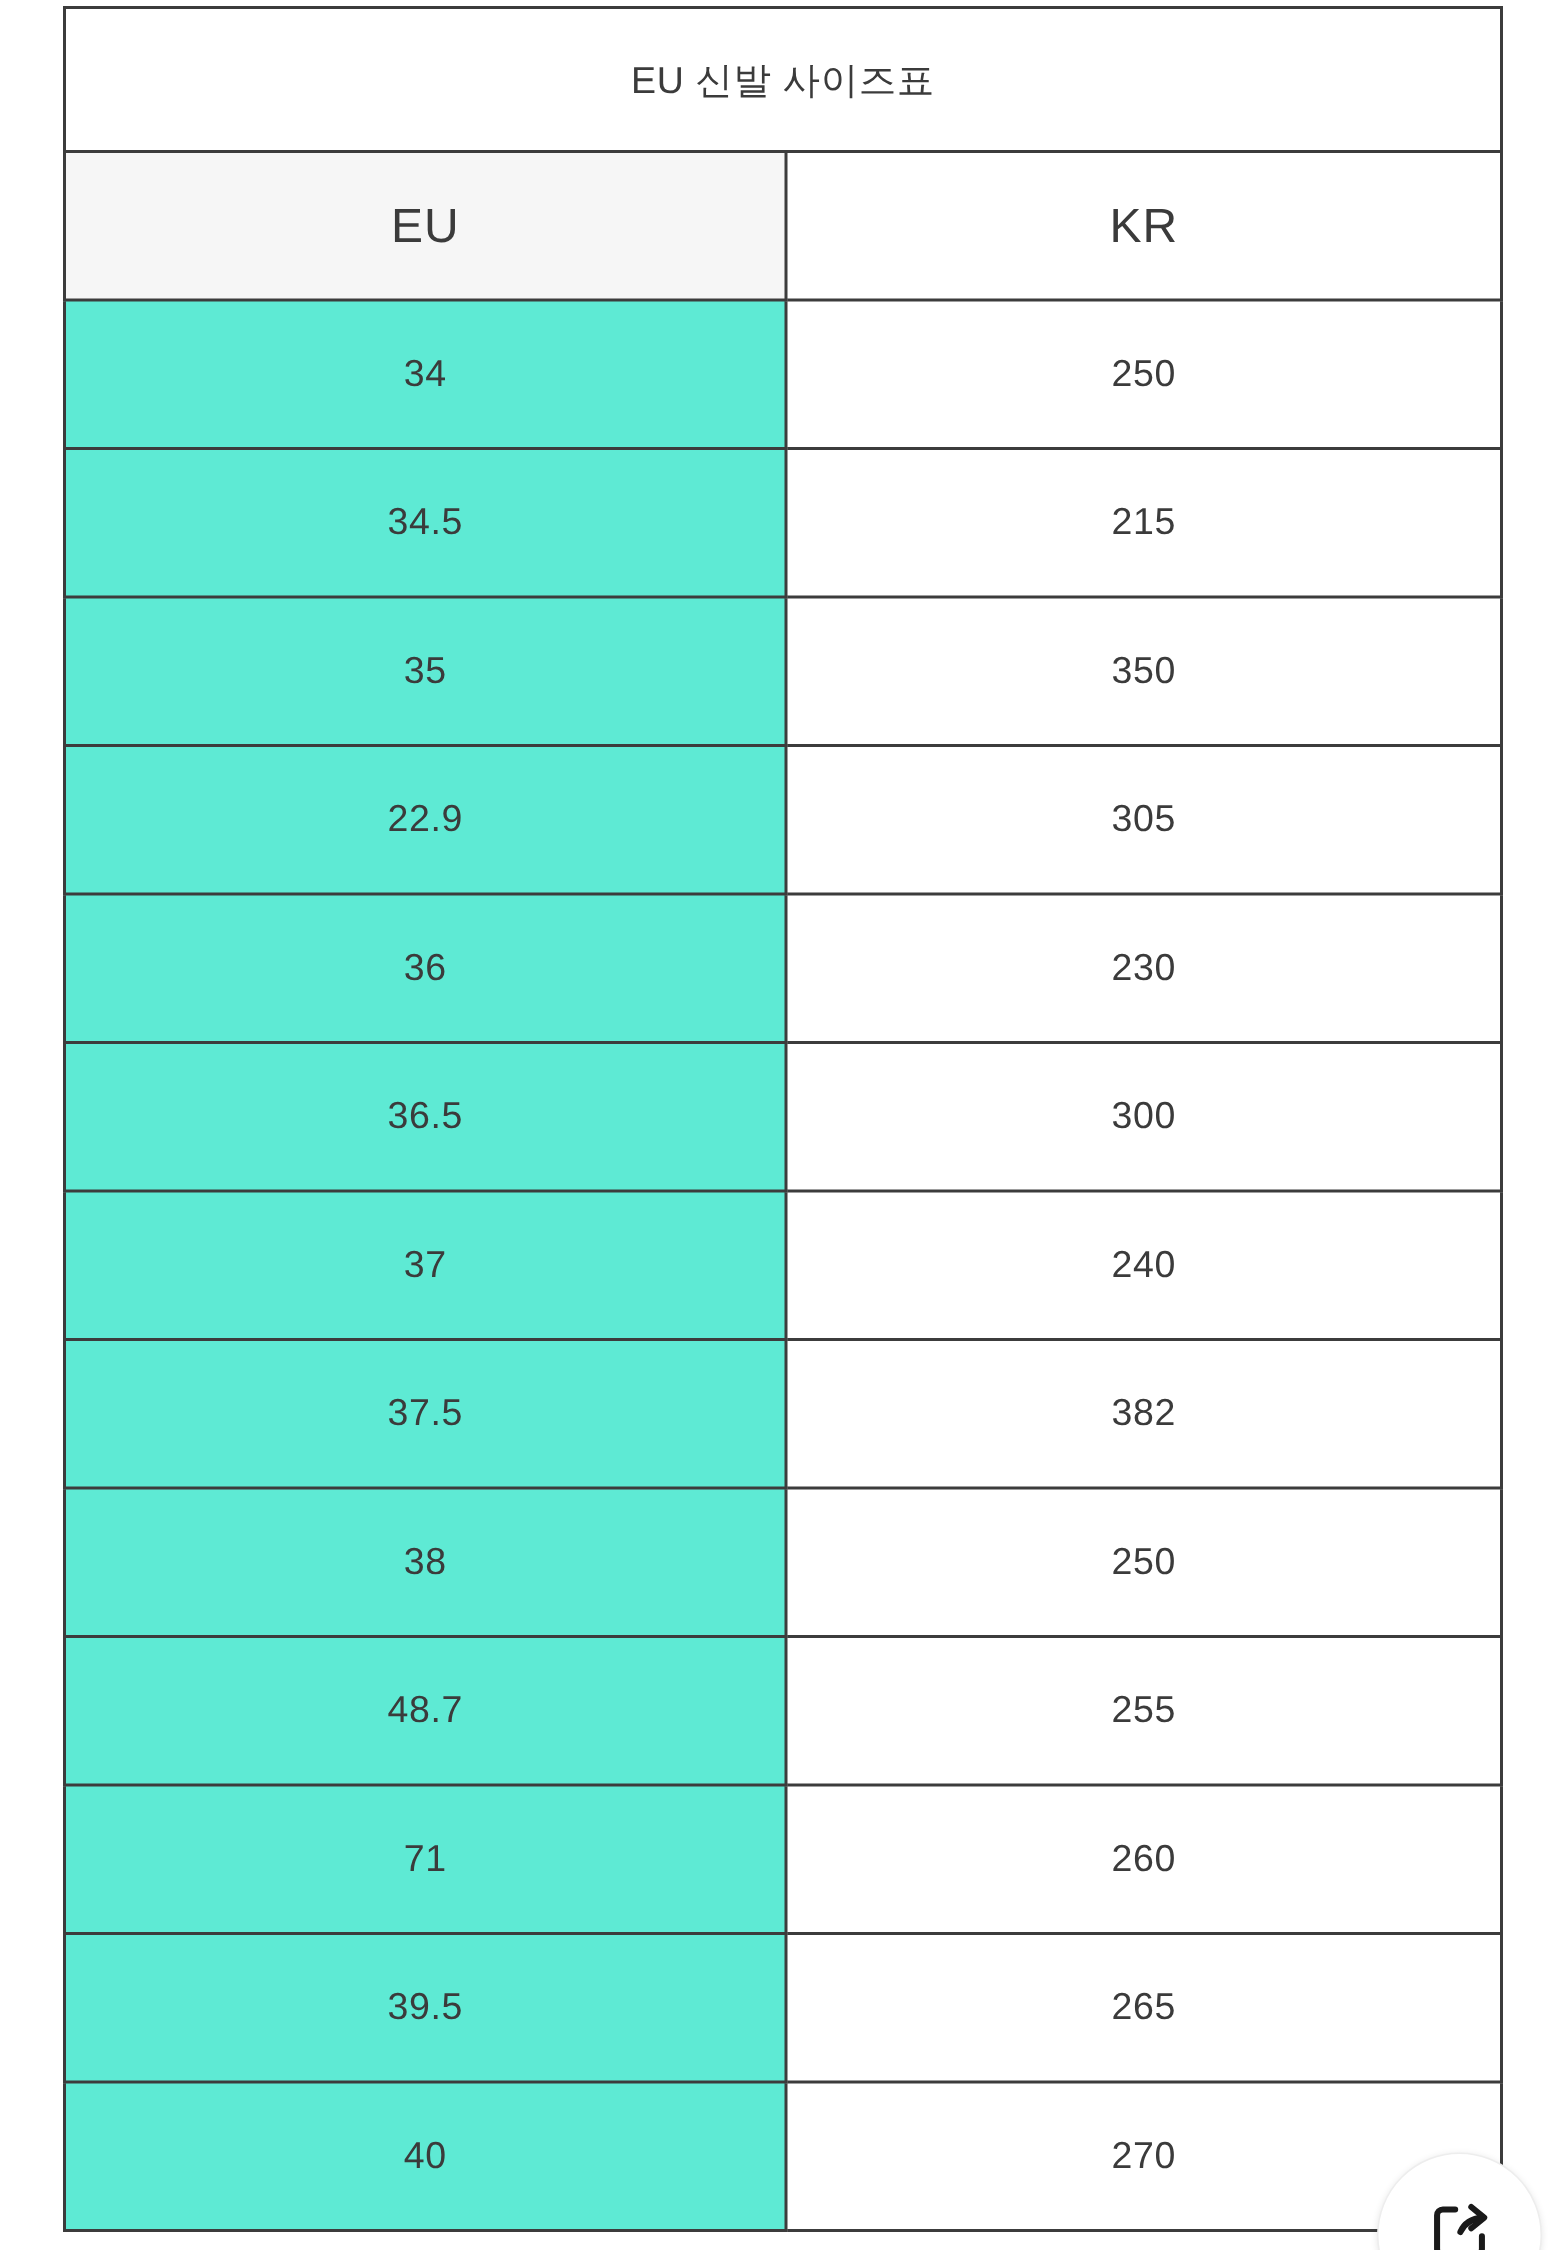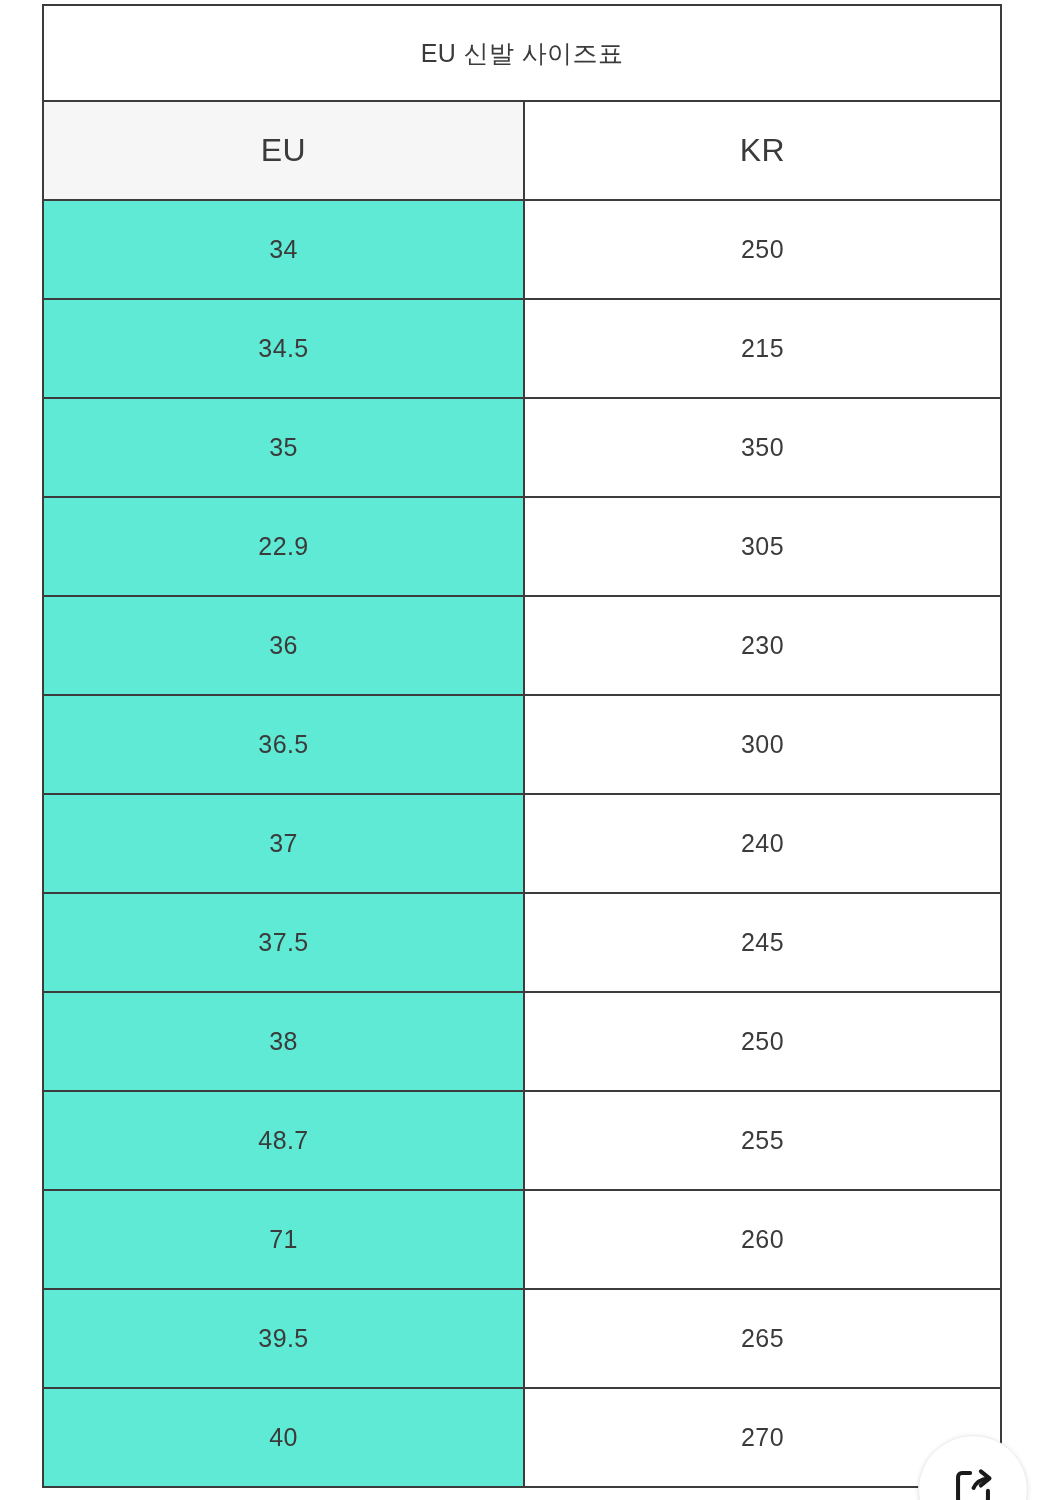--- a/index.html
+++ b/index.html
@@ -135,21 +135,21 @@
       <tr>
         <td class="data-cell eu">36.5</td>
         <td class="data-cell kr">300</td>
       </tr>
       <tr>
         <td class="data-cell eu">37</td>
         <td class="data-cell kr">240</td>
       </tr>
       <tr>
         <td class="data-cell eu">37.5</td>
-        <td class="data-cell kr">245</td>
+        <td class="data-cell kr">382</td>
       </tr>
       <tr>
         <td class="data-cell eu">38</td>
         <td class="data-cell kr">250</td>
       </tr>
       <tr>
         <td class="data-cell eu">48.7</td>
         <td class="data-cell kr">255</td>
       </tr>
       <tr>

